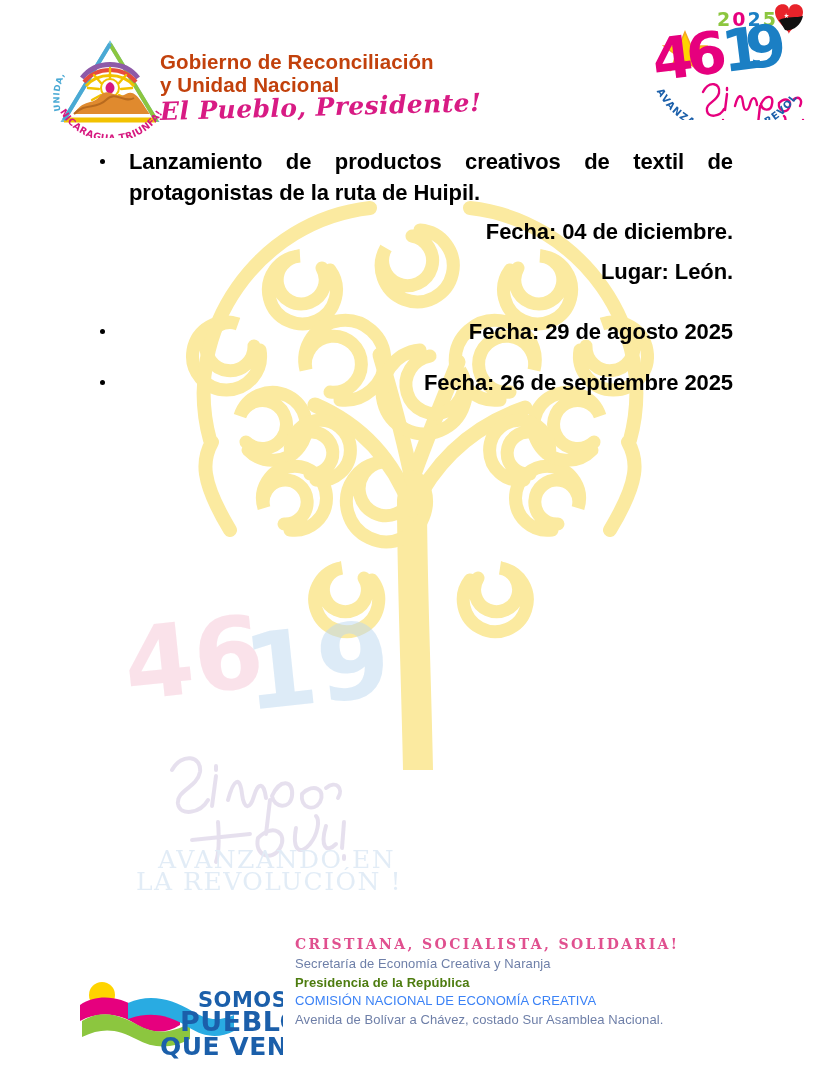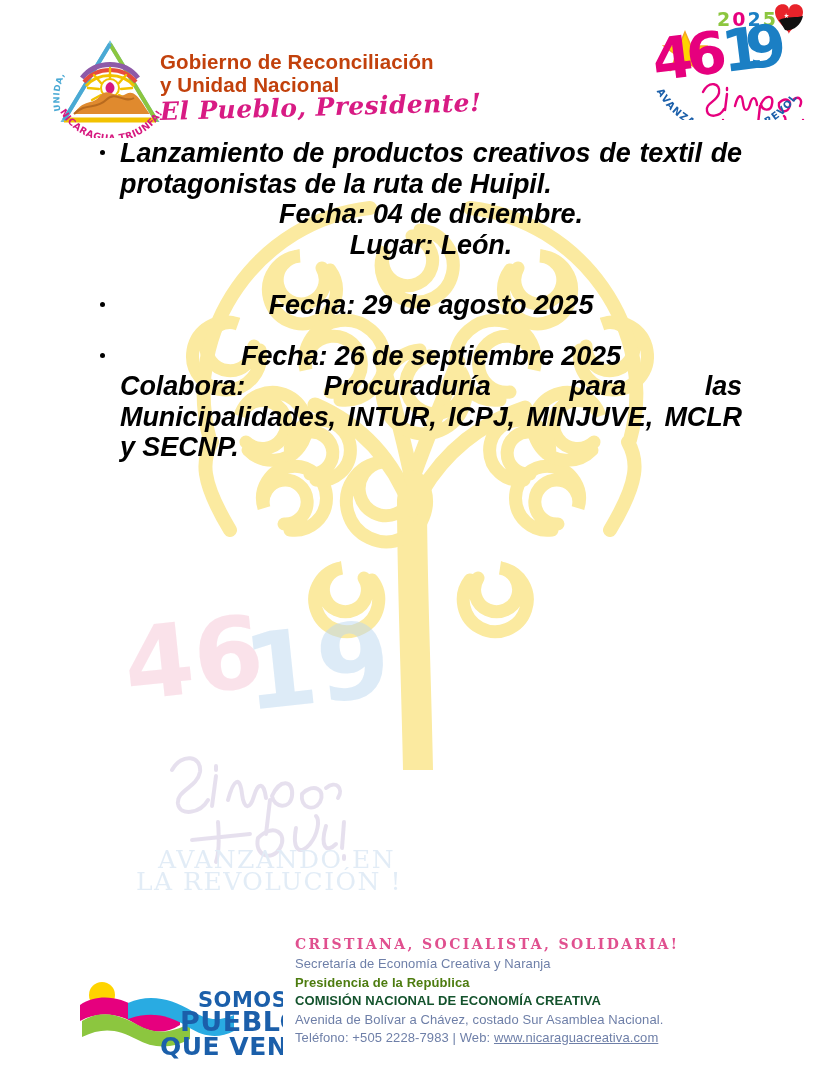--- a/index.html
+++ b/index.html
@@ -40,39 +40,38 @@
   }
   ul.bullets{margin:0;padding:0;list-style:none;}
   li.bullet{
     position:relative;padding-left:34px;margin:0 0 20px 0;
   }
   li.bullet:before{
     content:"";position:absolute;left:14px;top:12px;
     width:5px;height:5px;border-radius:50%;background:#000;
   }
   .para{
-    color:#000;font-size:27px;line-height:30.5px;font-weight:bold;
-    text-align:justify;text-justify:inter-word;margin:0;
+    color:#000;font-size:22px;line-height:30.5px;font-weight:bold;
+    text-align:justify;text-justify:inter-word;margin:9px;
     letter-spacing:-.1px;
-    font-style:italic;
   }
   .para.spaced{margin-top:30px;}
-  .nojust{text-align:center;}
+  .nojust{text-align:right;}
 
   
   .footer{position:absolute;left:0;top:925px;width:825px;height:143px;z-index:5;}
   #somos-logo{position:absolute;left:68px;top:52px;width:215px;height:82px;}
   .footer-text{position:absolute;left:295px;top:8px;width:470px;}
   .f-head{
     font-family:"DejaVu Serif", serif;font-weight:bold;color:#e0508f;
     font-size:14px;letter-spacing:2.4px;line-height:22px;white-space:nowrap;
   }
   .f-line{color:#6e7fa8;font-size:13px;line-height:18.5px;letter-spacing:.1px;}
   .f-line.b{font-weight:bold;color:#4d7c0f;}
-  .f-line.caps{font-weight:bold;color:#14532d;}
+  .f-line.caps{font-weight:normal;color:#3b82f6;}
   .f-link{color:#6e7fa8;text-decoration:underline;}
 </style>
 </head>
 <body>
 
 <div class="page">
 
   <svg class="wm" id="tree-watermark" viewBox="0 0 560 620" xmlns="http://www.w3.org/2000/svg" aria-hidden="true">
     <g fill="none" stroke="#fbeaa0" stroke-width="15" stroke-linecap="round">
 
@@ -235,21 +234,20 @@
         <p class="para nojust">Fecha: 04 de diciembre.</p>
         <p class="para nojust">Lugar: León.</p>
       </li>
 
       <li class="bullet">
         <p class="para nojust spaced">Fecha: 29 de agosto 2025</p>
       </li>
 
       <li class="bullet">
         <p class="para nojust">Fecha: 26 de  septiembre 2025</p>
-        <p class="para">Colabora: Procuraduría para las Municipalidades, INTUR, ICPJ, MINJUVE, MCLR y SECNP.</p>
       </li>
 
     </ul>
   </div>
 
   <div class="footer">
 
     <svg id="somos-logo" viewBox="0 0 215 82" xmlns="http://www.w3.org/2000/svg">
       <circle cx="34" cy="18" r="13" fill="#ffd400"></circle>
       <path d="M12 28 C30 16 52 20 68 30 C84 40 96 40 112 32 L112 48 C96 58 82 56 66 46 C50 36 30 34 12 44 Z" fill="#e6007e"></path>
@@ -261,17 +259,16 @@
         <text x="92" y="78" font-size="25" letter-spacing="0.5">QUE VENCE!</text>
       </g>
     </svg>
 
     <div class="footer-text">
       <div class="f-head">CRISTIANA,  SOCIALISTA,  SOLIDARIA!</div>
       <div class="f-line">Secretaría de Economía Creativa y Naranja</div>
       <div class="f-line b">Presidencia de la República</div>
       <div class="f-line caps">COMISIÓN NACIONAL DE ECONOMÍA CREATIVA</div>
       <div class="f-line">Avenida de Bolívar a Chávez, costado Sur Asamblea Nacional.</div>
-      <div class="f-line"><span>Teléfono: +505 2228-7983 | Web: </span><a class="f-link" href="#">www.nicaraguacreativa.com</a></div>
     </div>
   </div>
 
 </div>
 
 </body></html>

